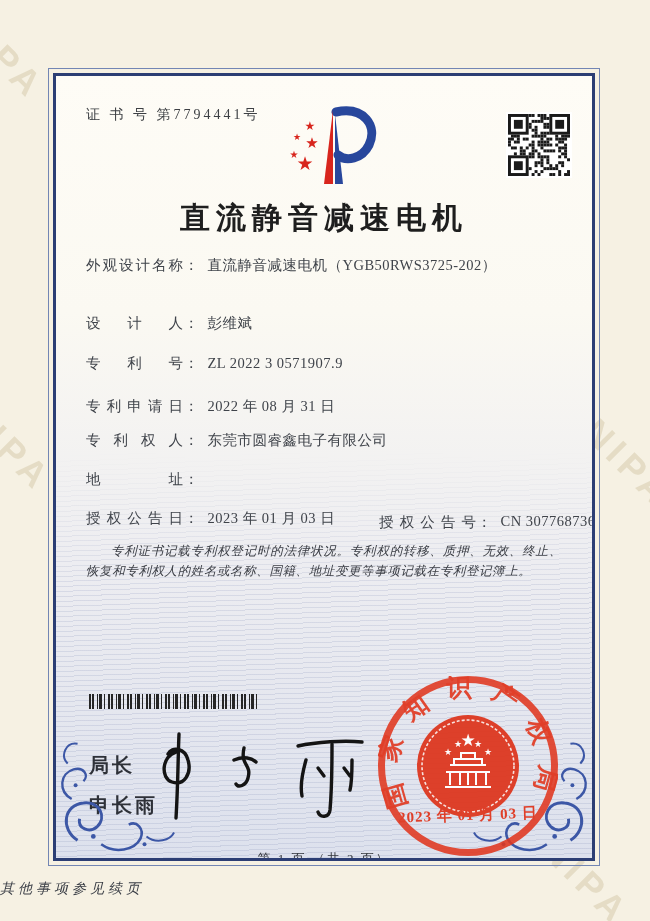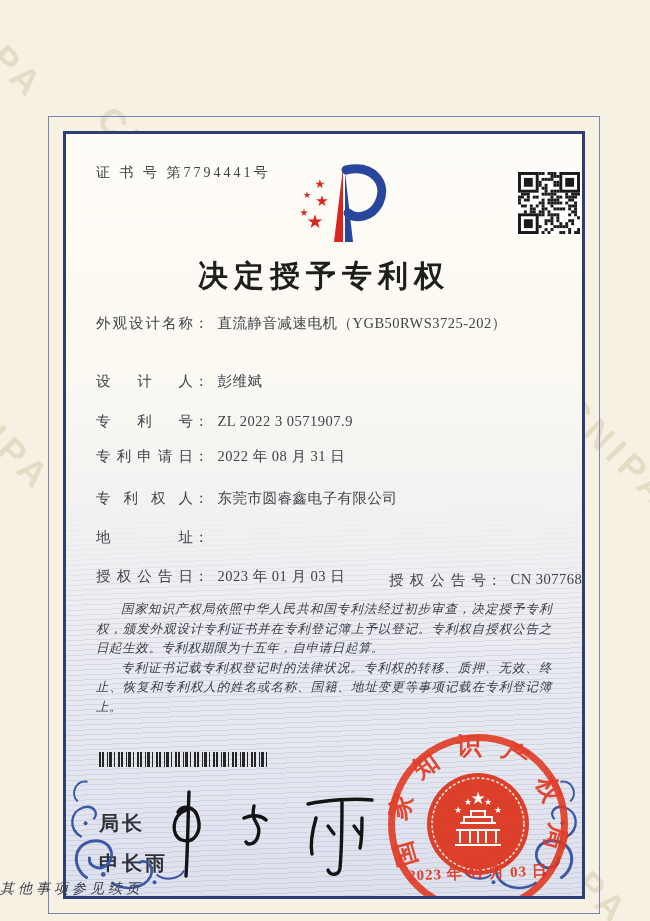--- a/index.html
+++ b/index.html
@@ -12,21 +12,21 @@
   .watermark{
     position:absolute;z-index:0;white-space:nowrap;
     font-family:"Liberation Sans","DejaVu Sans",sans-serif;
     font-weight:bold;font-size:36px;letter-spacing:6px;
     color:rgba(190,172,130,0.30);
     transform:rotate(45deg);transform-origin:left top;
   }
   
   .frame-outer{
     position:absolute;left:48px;top:68px;width:552px;height:798px;
-    border:1px solid #7386b4;padding:14px;box-sizing:border-box;z-index:1;margin-top:48px;
+    border:1px solid #7386b4;padding:4px;box-sizing:border-box;z-index:1;
   }
   .frame-inner{
     position:relative;width:100%;height:100%;box-sizing:border-box;
     border:3px solid #2c3e74;
     background:linear-gradient(180deg,#fefcf6 0%,#fbf9f2 30%,#ededf1 62%,#dde1ed 100%);
     overflow:hidden;
   }
   .guilloche{
     position:absolute;left:0;right:0;bottom:0;height:52%;z-index:0;
     background:repeating-linear-gradient(178deg,rgba(96,112,165,0.15) 0 1px,rgba(96,112,165,0) 1px 5px);
@@ -265,38 +265,38 @@
           <rect x="6" y="6" width="9" height="9" fill="#1a1a1a"></rect>
           <rect x="42" y="0" width="21" height="21"></rect>
           <rect x="45" y="3" width="15" height="15" fill="#fff"></rect>
           <rect x="48" y="6" width="9" height="9" fill="#1a1a1a"></rect>
           <rect x="0" y="42" width="21" height="21"></rect>
           <rect x="3" y="45" width="15" height="15" fill="#fff"></rect>
           <rect x="6" y="48" width="9" height="9" fill="#1a1a1a"></rect>
         </svg>
     </div>
 
-    <div class="title">决定授予专利权</div>
+    <div class="title">直流静音减速电机</div>
 
     <div class="frow" style="top:180px">
       <span class="flabel">外观设计名称</span>
         <span class="fcolon">：</span>
       <span class="fvalue">直流静音减速电机（YGB50RWS3725-202）</span>
     </div>
     <div class="frow" style="top:238px">
       <span class="flabel">设计人</span>
         <span class="fcolon">：</span>
       <span class="fvalue">彭维斌</span>
     </div>
     <div class="frow" style="top:278px">
       <span class="flabel">专利号</span>
         <span class="fcolon">：</span>
       <span class="fvalue">ZL 2022 3 0571907.9</span>
     </div>
-    <div class="frow" style="top:313px">
+    <div class="frow" style="top:321px">
       <span class="flabel">专利申请日</span>
         <span class="fcolon">：</span>
       <span class="fvalue">2022 年 08 月 31 日</span>
     </div>
     <div class="frow" style="top:355px">
       <span class="flabel">专利权人</span>
         <span class="fcolon">：</span>
       <span class="fvalue">东莞市圆睿鑫电子有限公司</span>
     </div>
     <div class="frow" style="top:394px">
@@ -308,21 +308,20 @@
         <span class="fcolon">：</span>
       <span class="fvalue">2023 年 01 月 03 日</span>
       <span class="pair2">
         <span class="flabel">授权公告号</span>
           <span class="fcolon">：</span>
         <span class="fvalue">CN 307768736 S</span>
       </span>
     </div>
 
     <div class="legal">
-      <p>国家知识产权局依照中华人民共和国专利法经过初步审查，决定授予专利权，颁发外观设计专利证书并在专利登记簿上予以登记。专利权自授权公告之日起生效。专利权期限为十五年，自申请日起算。</p>
       <p>专利证书记载专利权登记时的法律状况。专利权的转移、质押、无效、终止、恢复和专利权人的姓名或名称、国籍、地址变更等事项记载在专利登记簿上。</p>
     </div>
 
     <div class="barcode"></div>
 
     <div class="director">
       <div>局长</div>
       <div>申长雨</div>
     </div>
 

